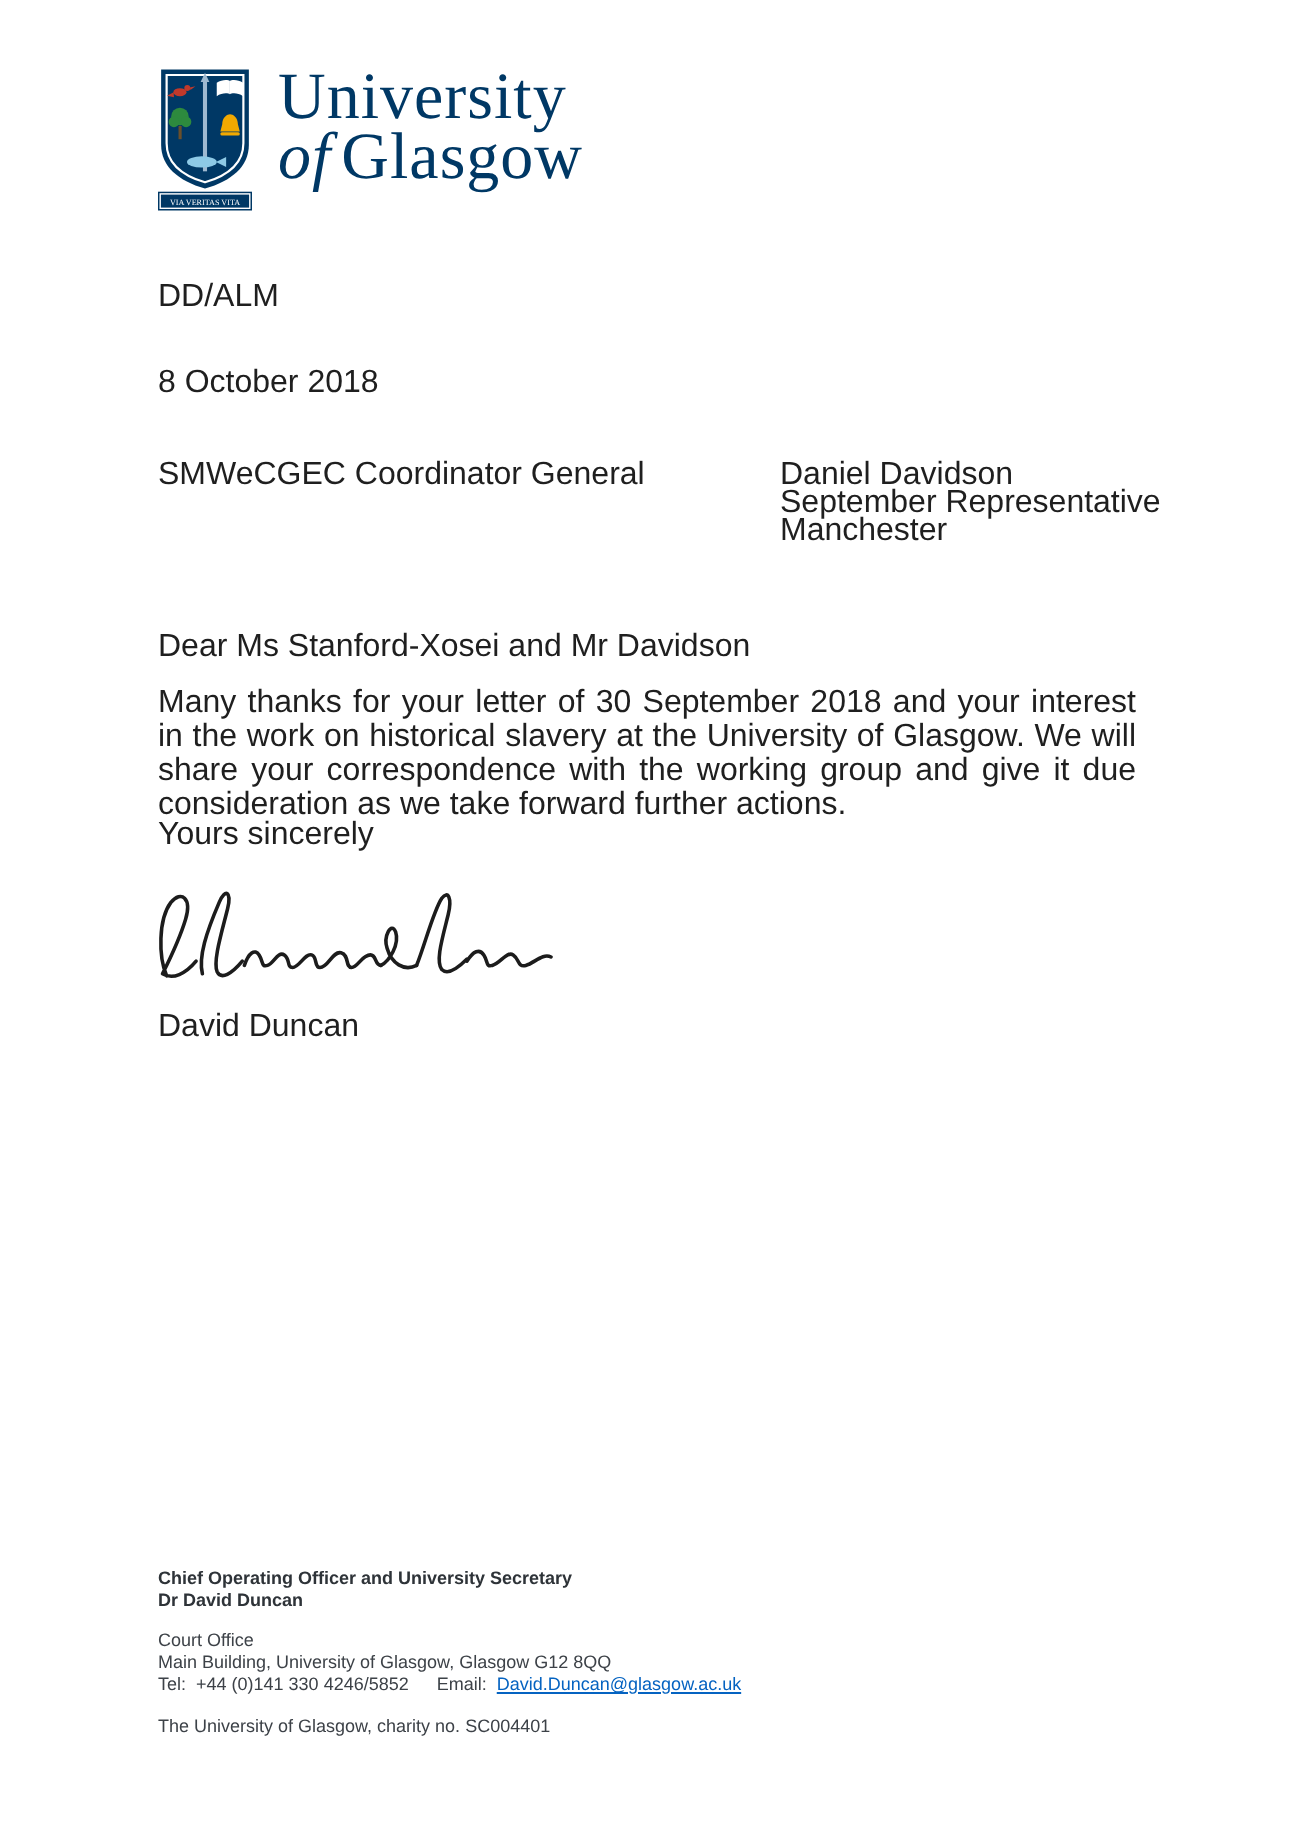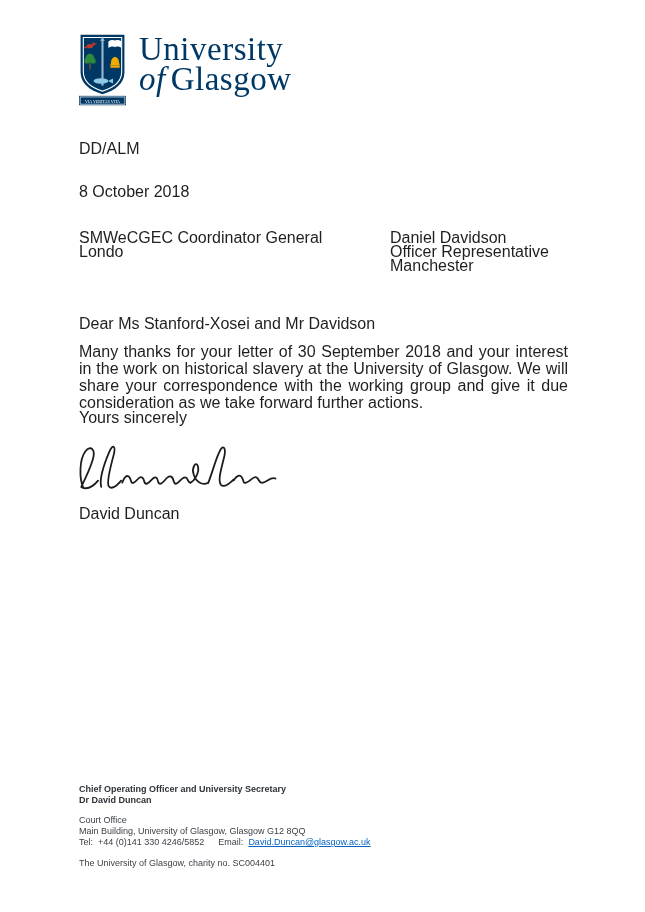--- a/index.html
+++ b/index.html
@@ -87,26 +87,25 @@
     <div class="wm-line1">University</div>
     <div class="wm-line2"><span class="wm-of">of</span><span>Glasgow</span></div>
   </div>
 </div>
 
 <div class="abs txt ref">DD/ALM</div>
 <div class="abs txt date">8 October 2018</div>
 
 <div class="abs txt recip-left">
   <div>SMWeCGEC Coordinator General</div>
-  <div>Londo</div>
 </div>
 
 <div class="abs txt recip-right">
   <div>Daniel Davidson</div>
-  <div>Officer Representative</div>
+  <div>September Representative</div>
   <div>Manchester</div>
 </div>
 
 <div class="abs txt salutation">Dear Ms Stanford-Xosei and Mr Davidson</div>
 <div class="abs txt para">Many thanks for your letter of 30 September 2018 and your interest in the work on historical slavery at the University of Glasgow.  We will share your correspondence with the working group and give it due consideration as we take forward further actions.</div>
 <div class="abs txt closing">Yours sincerely</div>
 
 <svg class="abs signature" width="210" height="56" viewBox="0 0 200 52" aria-hidden="true">
   <g fill="none" stroke="#1c1c1c" stroke-width="1.7" stroke-linecap="round" stroke-linejoin="round">
     <path d="M7,45 C3,36 3,18 9,10 C14,4 19,8 16,18 C13,28 8,38 5,44 C10,47 16,44 21,38"></path>

